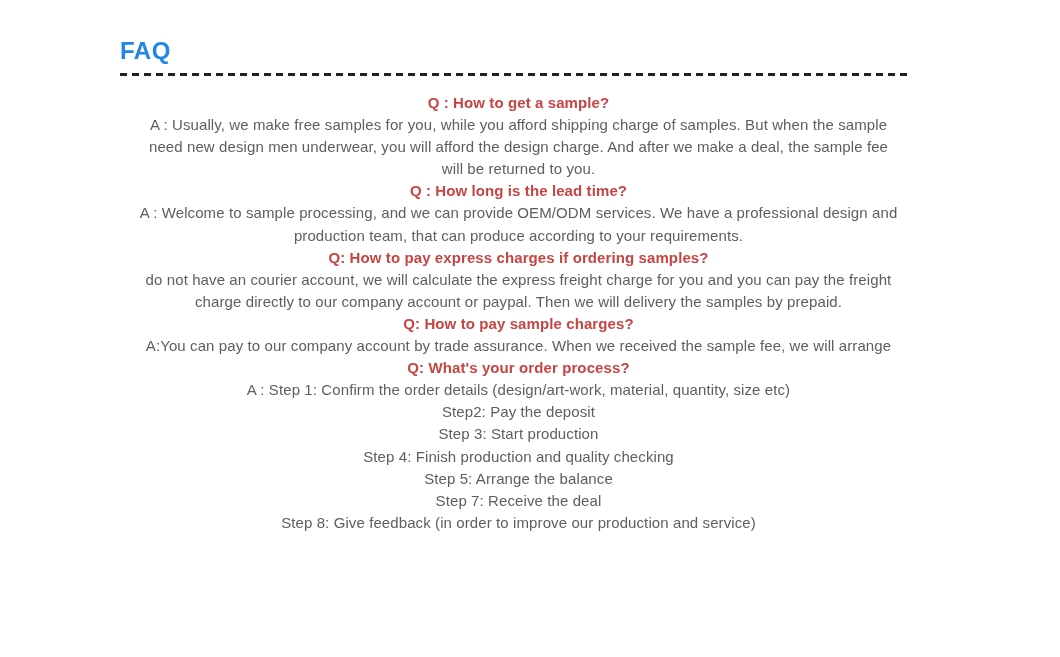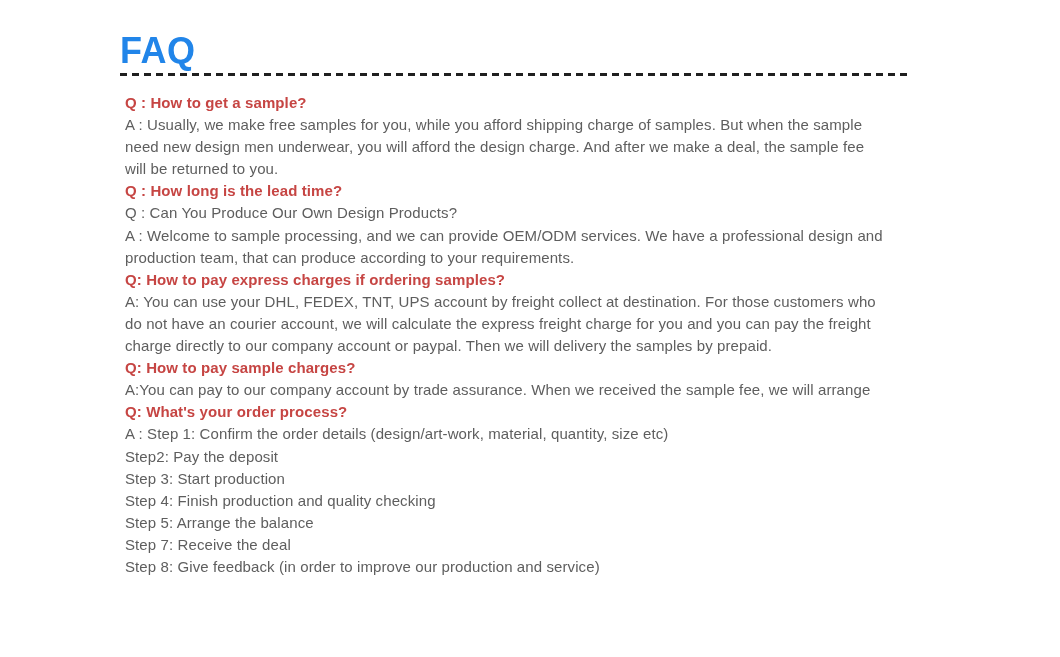--- a/index.html
+++ b/index.html
@@ -11,63 +11,61 @@
   *{margin:0;padding:0;box-sizing:border-box;}
   html,body{width:1060px;height:657px;background:#ffffff;overflow:hidden;}
   body{font-family:"Liberation Sans","DejaVu Sans",sans-serif;}
   .faq-wrap{
     position:absolute;
     left:120px;
     top:36px;
     width:792px;
   }
   .page-title{
-    font-size:36px;
+    font-size:24px;
     font-weight:bold;
     color:var(--blue);
     letter-spacing:0.5px;
     line-height:30px;
   }
   .divider{
     margin-top:7px;
     height:3px;
     width:100%;
     background:repeating-linear-gradient(90deg,var(--dash) 0 7px,transparent 7px 12px);
   }
   .content{
     margin-top:16px;
     padding-left:5px;
     font-size:15px;
     line-height:22.1px;
     color:var(--gray);
     letter-spacing:0.1px;
   }
-  .line{white-space:nowrap;}
+  .line{white-space:nowrap;text-align:center;}
   .line.question{
     color:var(--red);
     font-weight:bold;
   }
 </style>
 </head>
 <body>
 
 <div class="faq-wrap">
   <div class="page-title">FAQ</div>
   <div class="divider"></div>
   <div class="content">
       <div class="line question">Q : How to get a sample?</div>
       <div class="line answer">A : Usually, we make free samples for you, while you afford shipping charge of samples. But when the sample</div>
       <div class="line answer">need new design men underwear, you will afford the design charge. And after we make a deal, the sample fee</div>
       <div class="line answer">will be returned to you.</div>
       <div class="line question">Q : How long is the lead time?</div>
-      <div class="line answer">Q : Can You Produce Our Own Design Products?</div>
       <div class="line answer">A : Welcome to sample processing, and we can provide OEM/ODM services. We have a professional design and</div>
       <div class="line answer">production team, that can produce according to your requirements.</div>
       <div class="line question">Q: How to pay express charges if ordering samples?</div>
-      <div class="line answer">A: You can use your DHL, FEDEX, TNT, UPS account by freight collect at destination. For those customers who</div>
       <div class="line answer">do not have an courier account, we will calculate the express freight charge for you and you can pay the freight</div>
       <div class="line answer">charge directly to our company account or paypal. Then we will delivery the samples by prepaid.</div>
       <div class="line question">Q: How to pay sample charges?</div>
       <div class="line answer">A:You can pay to our company account by trade assurance. When we received the sample fee, we will arrange</div>
       <div class="line question">Q: What's your order process?</div>
       <div class="line answer">A : Step 1: Confirm the order details (design/art-work, material, quantity, size etc)</div>
       <div class="line answer">Step2: Pay the deposit</div>
       <div class="line answer">Step 3: Start production</div>
       <div class="line answer">Step 4: Finish production and quality checking</div>
       <div class="line answer">Step 5: Arrange the balance</div>

